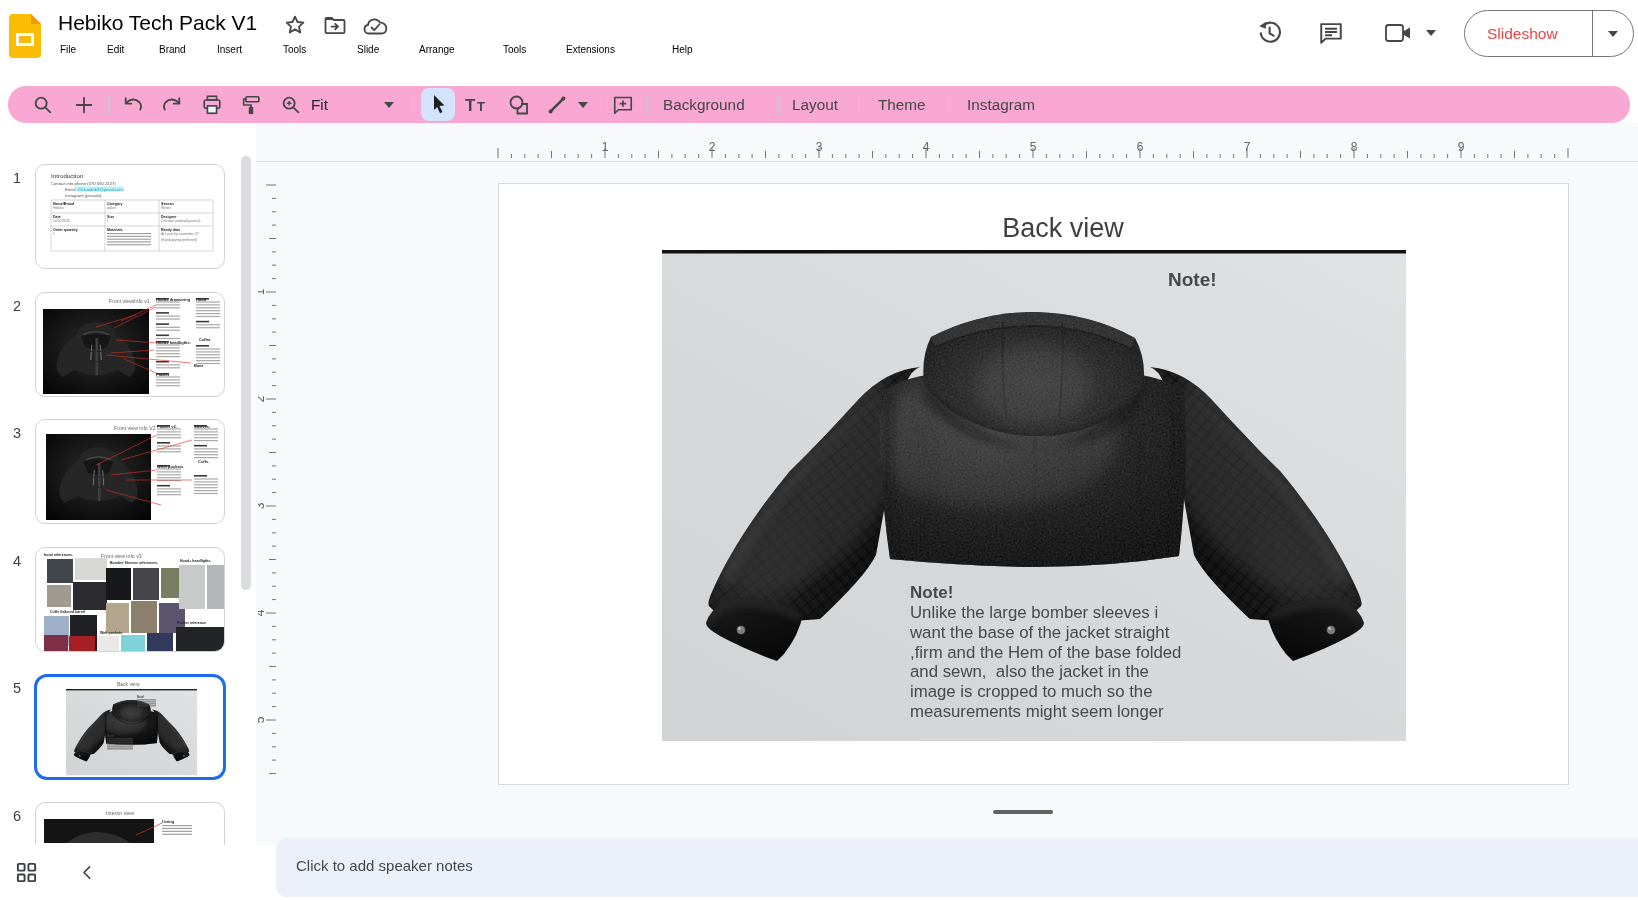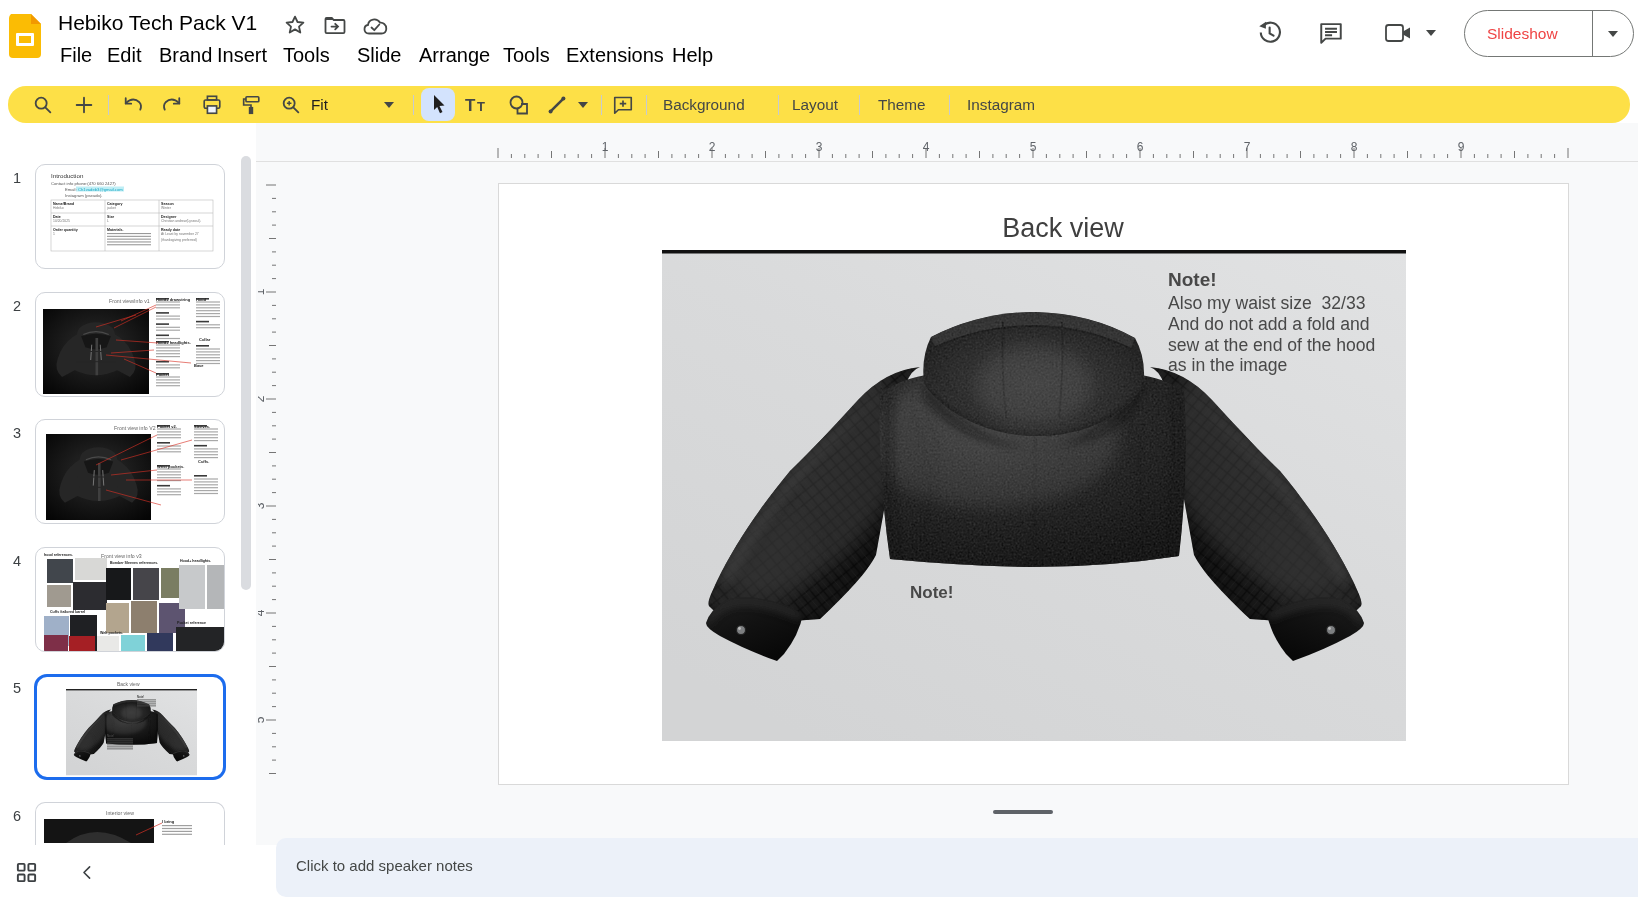--- a/index.html
+++ b/index.html
@@ -4,24 +4,24 @@
 <style>
 * { margin:0; padding:0; box-sizing:border-box; }
 html,body { width:1638px; height:900px; overflow:hidden; background:#fff;
   font-family:"Liberation Sans", sans-serif; }
 .abs { position:absolute; }
 #app { position:relative; width:1638px; height:900px; }
 
 
 #header { position:absolute; left:0; top:0; width:1638px; height:86px; background:#fff; }
 #title { position:absolute; left:58px; top:11px; font-size:21px; color:#000; letter-spacing:0px; }
-.menu { position:absolute; top:44px; font-size:20px; color:#000; }
-
-
-#toolbar { position:absolute; left:8px; top:86px; width:1622px; height:37px; background:#fde047; border-radius:18px; }
+.menu { position:absolute; top:44px; font-size:10px; color:#000; }
+
+
+#toolbar { position:absolute; left:8px; top:86px; width:1622px; height:37px; background:#f9a8d4; border-radius:18px; }
 .tbtxt { position:absolute; top:10px; font-size:15.3px; color:#444746; }
 .tbsep { position:absolute; top:9px; width:1px; height:20px; background:#c7cad1; }
 
 
 #filmstrip { position:absolute; left:0; top:123px; width:256px; height:722px; background:#fff; }
 .slnum { position:absolute; font-size:14.5px; color:#3c4043; width:24px; text-align:center; }
 .thumb { position:absolute; left:35px; width:190px; height:105px; background:#fff; border:1px solid #d0d3d9; border-radius:10px; overflow:hidden; }
 #scrollthumb { position:absolute; left:241px; top:156px; width:10px; height:434px; background:#dadce0; border-radius:5px; }
 
 
@@ -533,22 +533,22 @@
     <path d="M 262,138 Q 312,188 376,189 Q 436,187 478,142 L 482,160 Q 440,200 376,200 Q 310,198 258,150 Z" fill="#0c0c0c" opacity="0.65" filter="url(#blur4)"></path>
     <path d="M 265,130 Q 312,180 376,181 Q 436,179 476,136" stroke="#3f3f3f" stroke-width="2" fill="none" opacity="0.55" filter="url(#blur4)"></path>
     <rect x="255" y="58" width="235" height="135" fill="#777" opacity="0.25" filter="url(#grainf)"></rect>
   </g>
 </g>
 
 <rect x="0" y="0" width="744" height="3.5" fill="#111"></rect>
 </svg></div>
 
   <div class="noteT" style="left:1168px;top:269px;font-size:19px;font-weight:bold">Note!</div>
-  <div class="noteT" style="left:1168px;top:293px;font-size:17.6px;line-height:20.8px">Also my waist size&nbsp; 32/33<br>And do not add a fold and<br>sew at the end of the hood<br>as in the image</div>
   <div class="noteT" style="left:910px;top:583px;font-size:17px;font-weight:bold">Note!</div>
+  <div class="noteT" style="left:910px;top:603px;font-size:16.8px;line-height:19.8px">Unlike the large bomber sleeves i<br>want the base of the jacket straight<br>,firm and the Hem of the base folded<br>and sewn,&nbsp; also the jacket in the<br>image is cropped to much so the<br>measurements might seem longer</div>
 
   <div id="filmstrip"></div>
   <div class="slnum" style="left:5px;top:170px">1</div>
   <div class="slnum" style="left:5px;top:298px">2</div>
   <div class="slnum" style="left:5px;top:425px">3</div>
   <div class="slnum" style="left:5px;top:553px">4</div>
   <div class="slnum" style="left:5px;top:680px">5</div>
   <div class="slnum" style="left:5px;top:808px">6</div>
   <div class="thumb" style="top:164px"><svg width="188" height="104" viewBox="0 0 188 104">
 <text x="15" y="13" font-size="6.2" fill="#333" font-family="Liberation Sans">Introduction</text>

